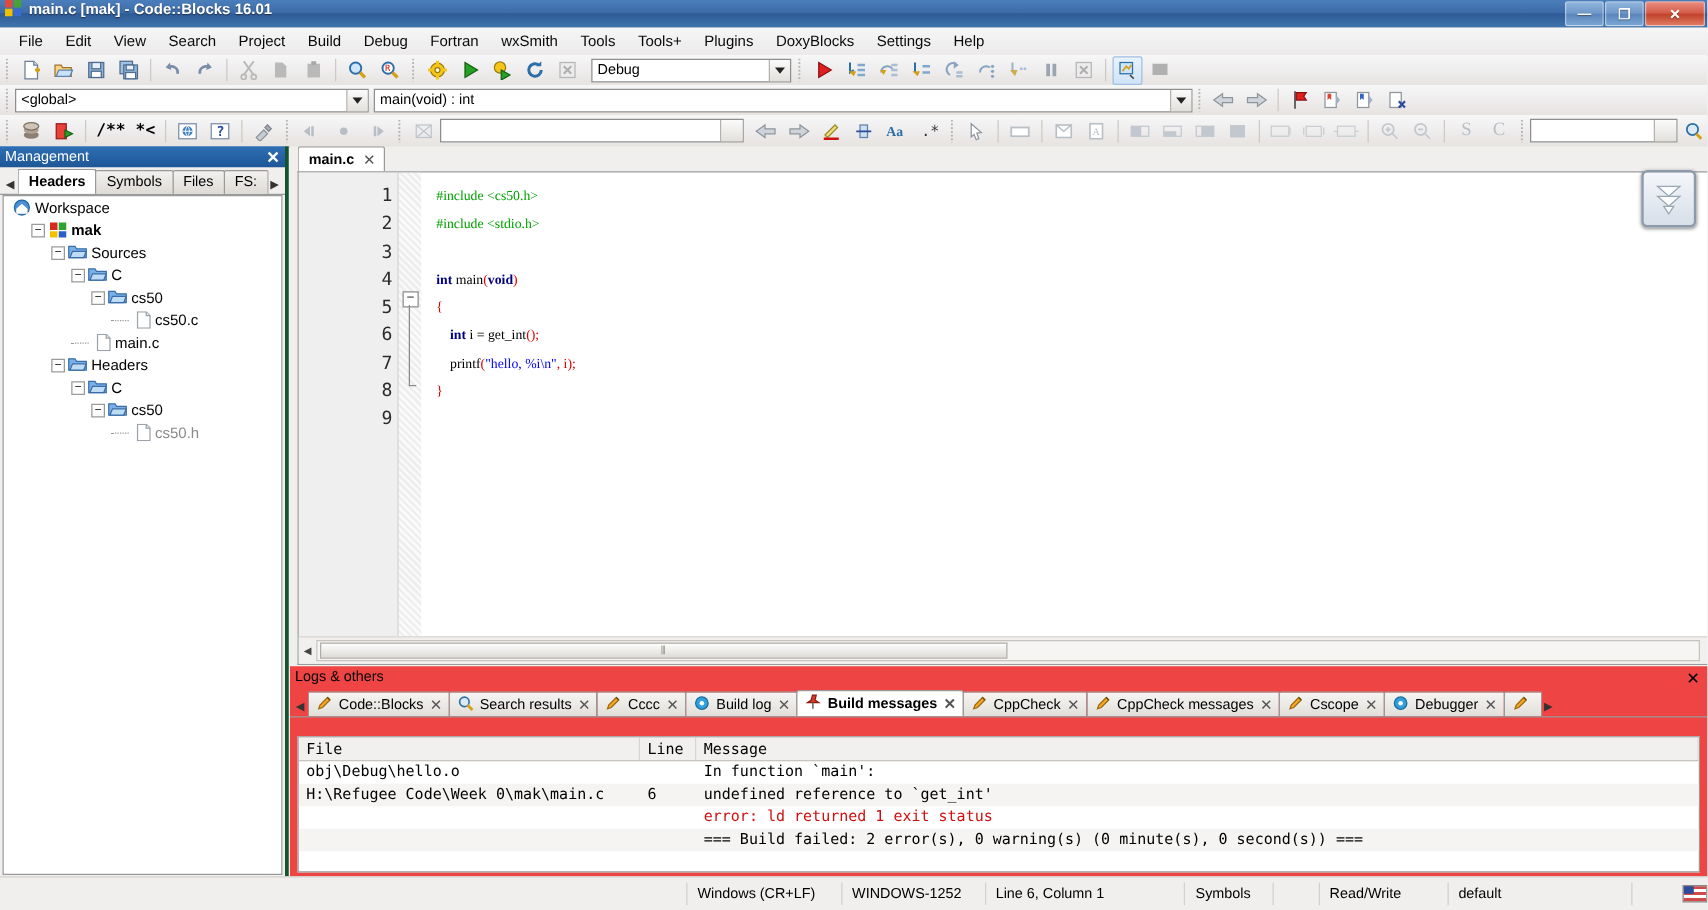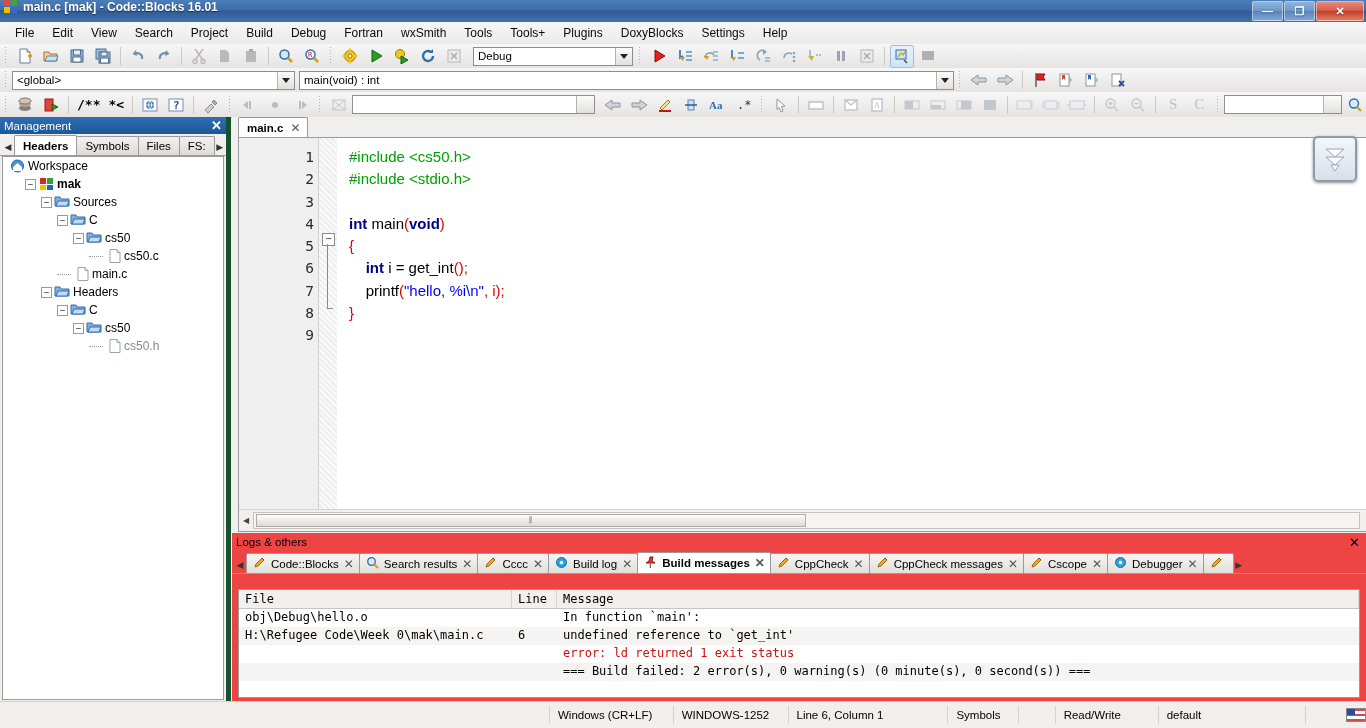--- a/index.html
+++ b/index.html
@@ -103,21 +103,21 @@
   }
   .flatfield {
     height: 19px; border: 1px solid #8e8e8e; background:#fff;
     display:flex; align-items:center; padding-left:4px; font-size:11.5px;
     box-sizing:border-box; flex:0 0 auto;
   }
 
   
   .mgmt {
     position: absolute; left: 0; top: 117px; width: 231px; height: 585px;
-    background: #f0efed; border-right: 5px solid #14532d;
+    background: #f0efed; border-right: 3px solid #14532d;
     box-sizing: border-box;
   }
   .mgmt-title {
     height: 17px; background: linear-gradient(180deg,#2f6fb5,#1d5696);
     color: #fff; font-size: 11.5px; display: flex; align-items: center;
     padding: 0 4px; justify-content: space-between;
   }
   .mgmt-title .x { color:#fff; font-size:13px; font-weight:bold; line-height:1; }
   .mgmt-tabs {
     height: 21px; display: flex; align-items: flex-end;
@@ -180,21 +180,21 @@
   .foldbox {
     position: absolute; left: 3px; width: 11px; height: 11px;
     border: 1px solid #8a8a8a; background: #fff; color: #333;
     font-family: "DejaVu Sans Mono", monospace; font-size: 10px; line-height: 9px;
     text-align: center;
   }
   .foldline { position: absolute; left: 8px; width: 1px; background: #8a8a8a; }
   .foldtail { position: absolute; width: 6px; height: 1px; background: #8a8a8a; }
   .code {
     flex: 1 1 auto; padding-top: 8px; padding-left: 12px;
-    font-family: Liberation Sans, sans-serif; font-size: 15px; line-height: 22.3px;
+    font-family: Liberation Serif, serif; font-size: 11px; line-height: 22.3px;
     white-space: pre; color: #000;
   }
   .k-pre { color: #00a000; }
   .k-kw { color: #000080; font-weight: bold; }
   .k-op { color: #e00000; }
   .k-str { color: #0000ff; }
   .k-id { color: #000; }
   .hscroll {
     position: absolute; left: 0; right: 0; bottom: 0; height: 21px;
     background: #f1f0ee; border-top: 1px solid #d7d4cf; display: flex; align-items: center;

